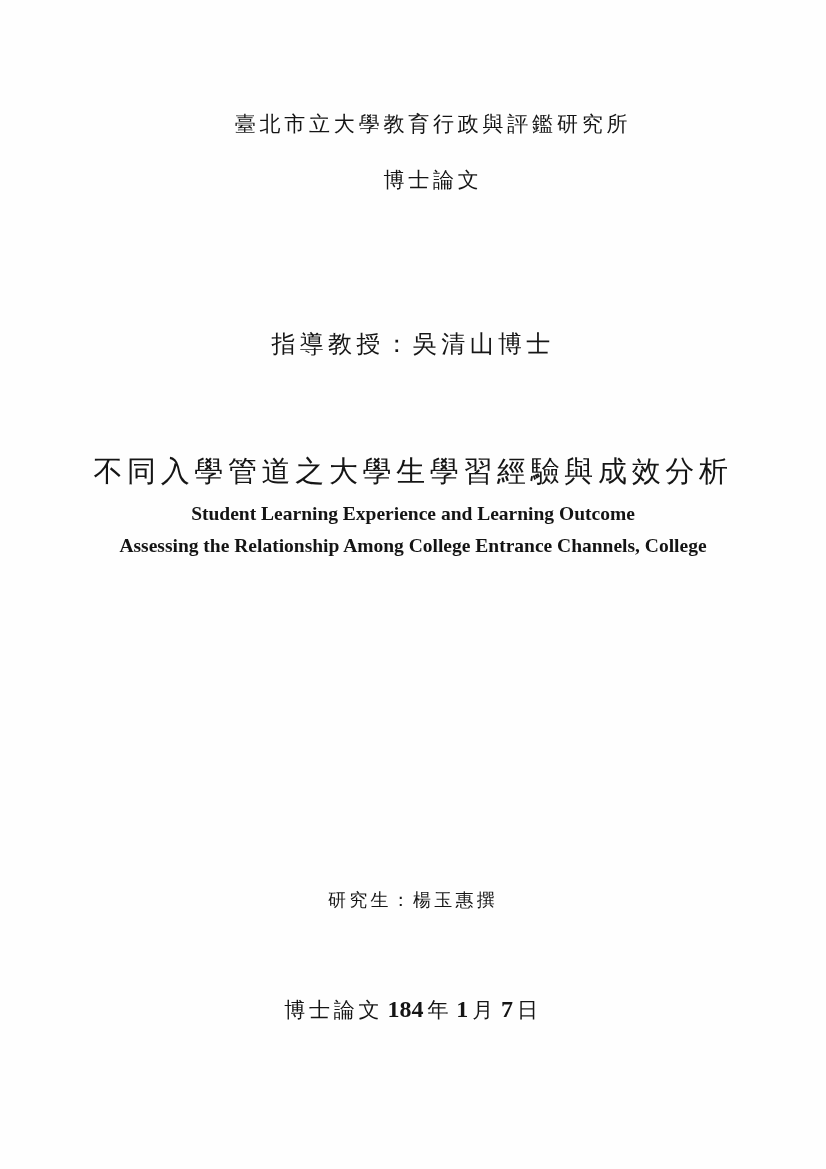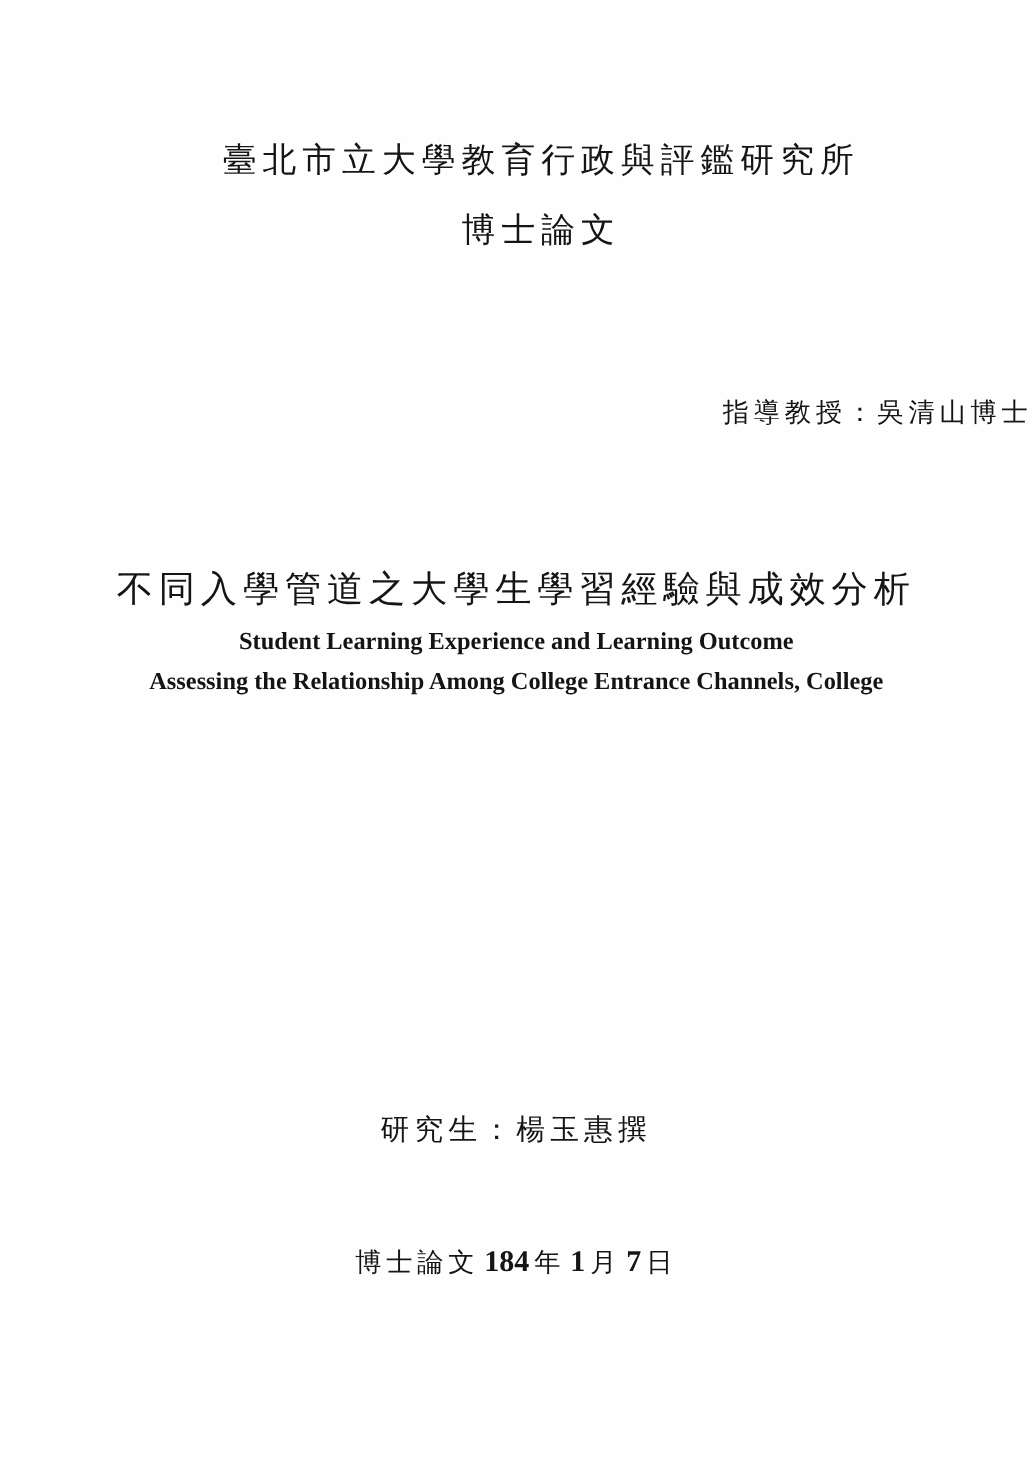--- a/index.html
+++ b/index.html
@@ -27,34 +27,33 @@
     font-weight: 500;
     color: #151515;
   }
   .center {
     text-align: center;
   }
   .inst-line {
     position: absolute;
     left: 0;
     right: 0;
-    font-size: 27px;
+    font-size: 21px;
     line-height: 1.4;
     margin-left: 40px;
   }
   #institute { top: 110px; }
   #degree { top: 166px; }
 
   #advisor {
     position: absolute;
     left: 0;
     right: 0;
-    top: 316px;
-    font-size: 21px;
-    text-align: right;
+    top: 328px;
+    font-size: 24px;
   }
 
   #title-cjk {
     position: absolute;
     left: 0;
     right: 0;
     top: 452px;
     font-size: 29px;
     letter-spacing: 0.16em;
   }
@@ -70,21 +69,21 @@
     font-family: "Liberation Serif", serif;
     color: #141414;
     text-align: center;
   }
 
   #author {
     position: absolute;
     left: 0;
     right: 0;
     top: 888px;
-    font-size: 23px;
+    font-size: 18px;
   }
 
   #date {
     position: absolute;
     left: 0;
     right: 0;
     top: 996px;
     font-size: 21px;
   }
   #date .num {

